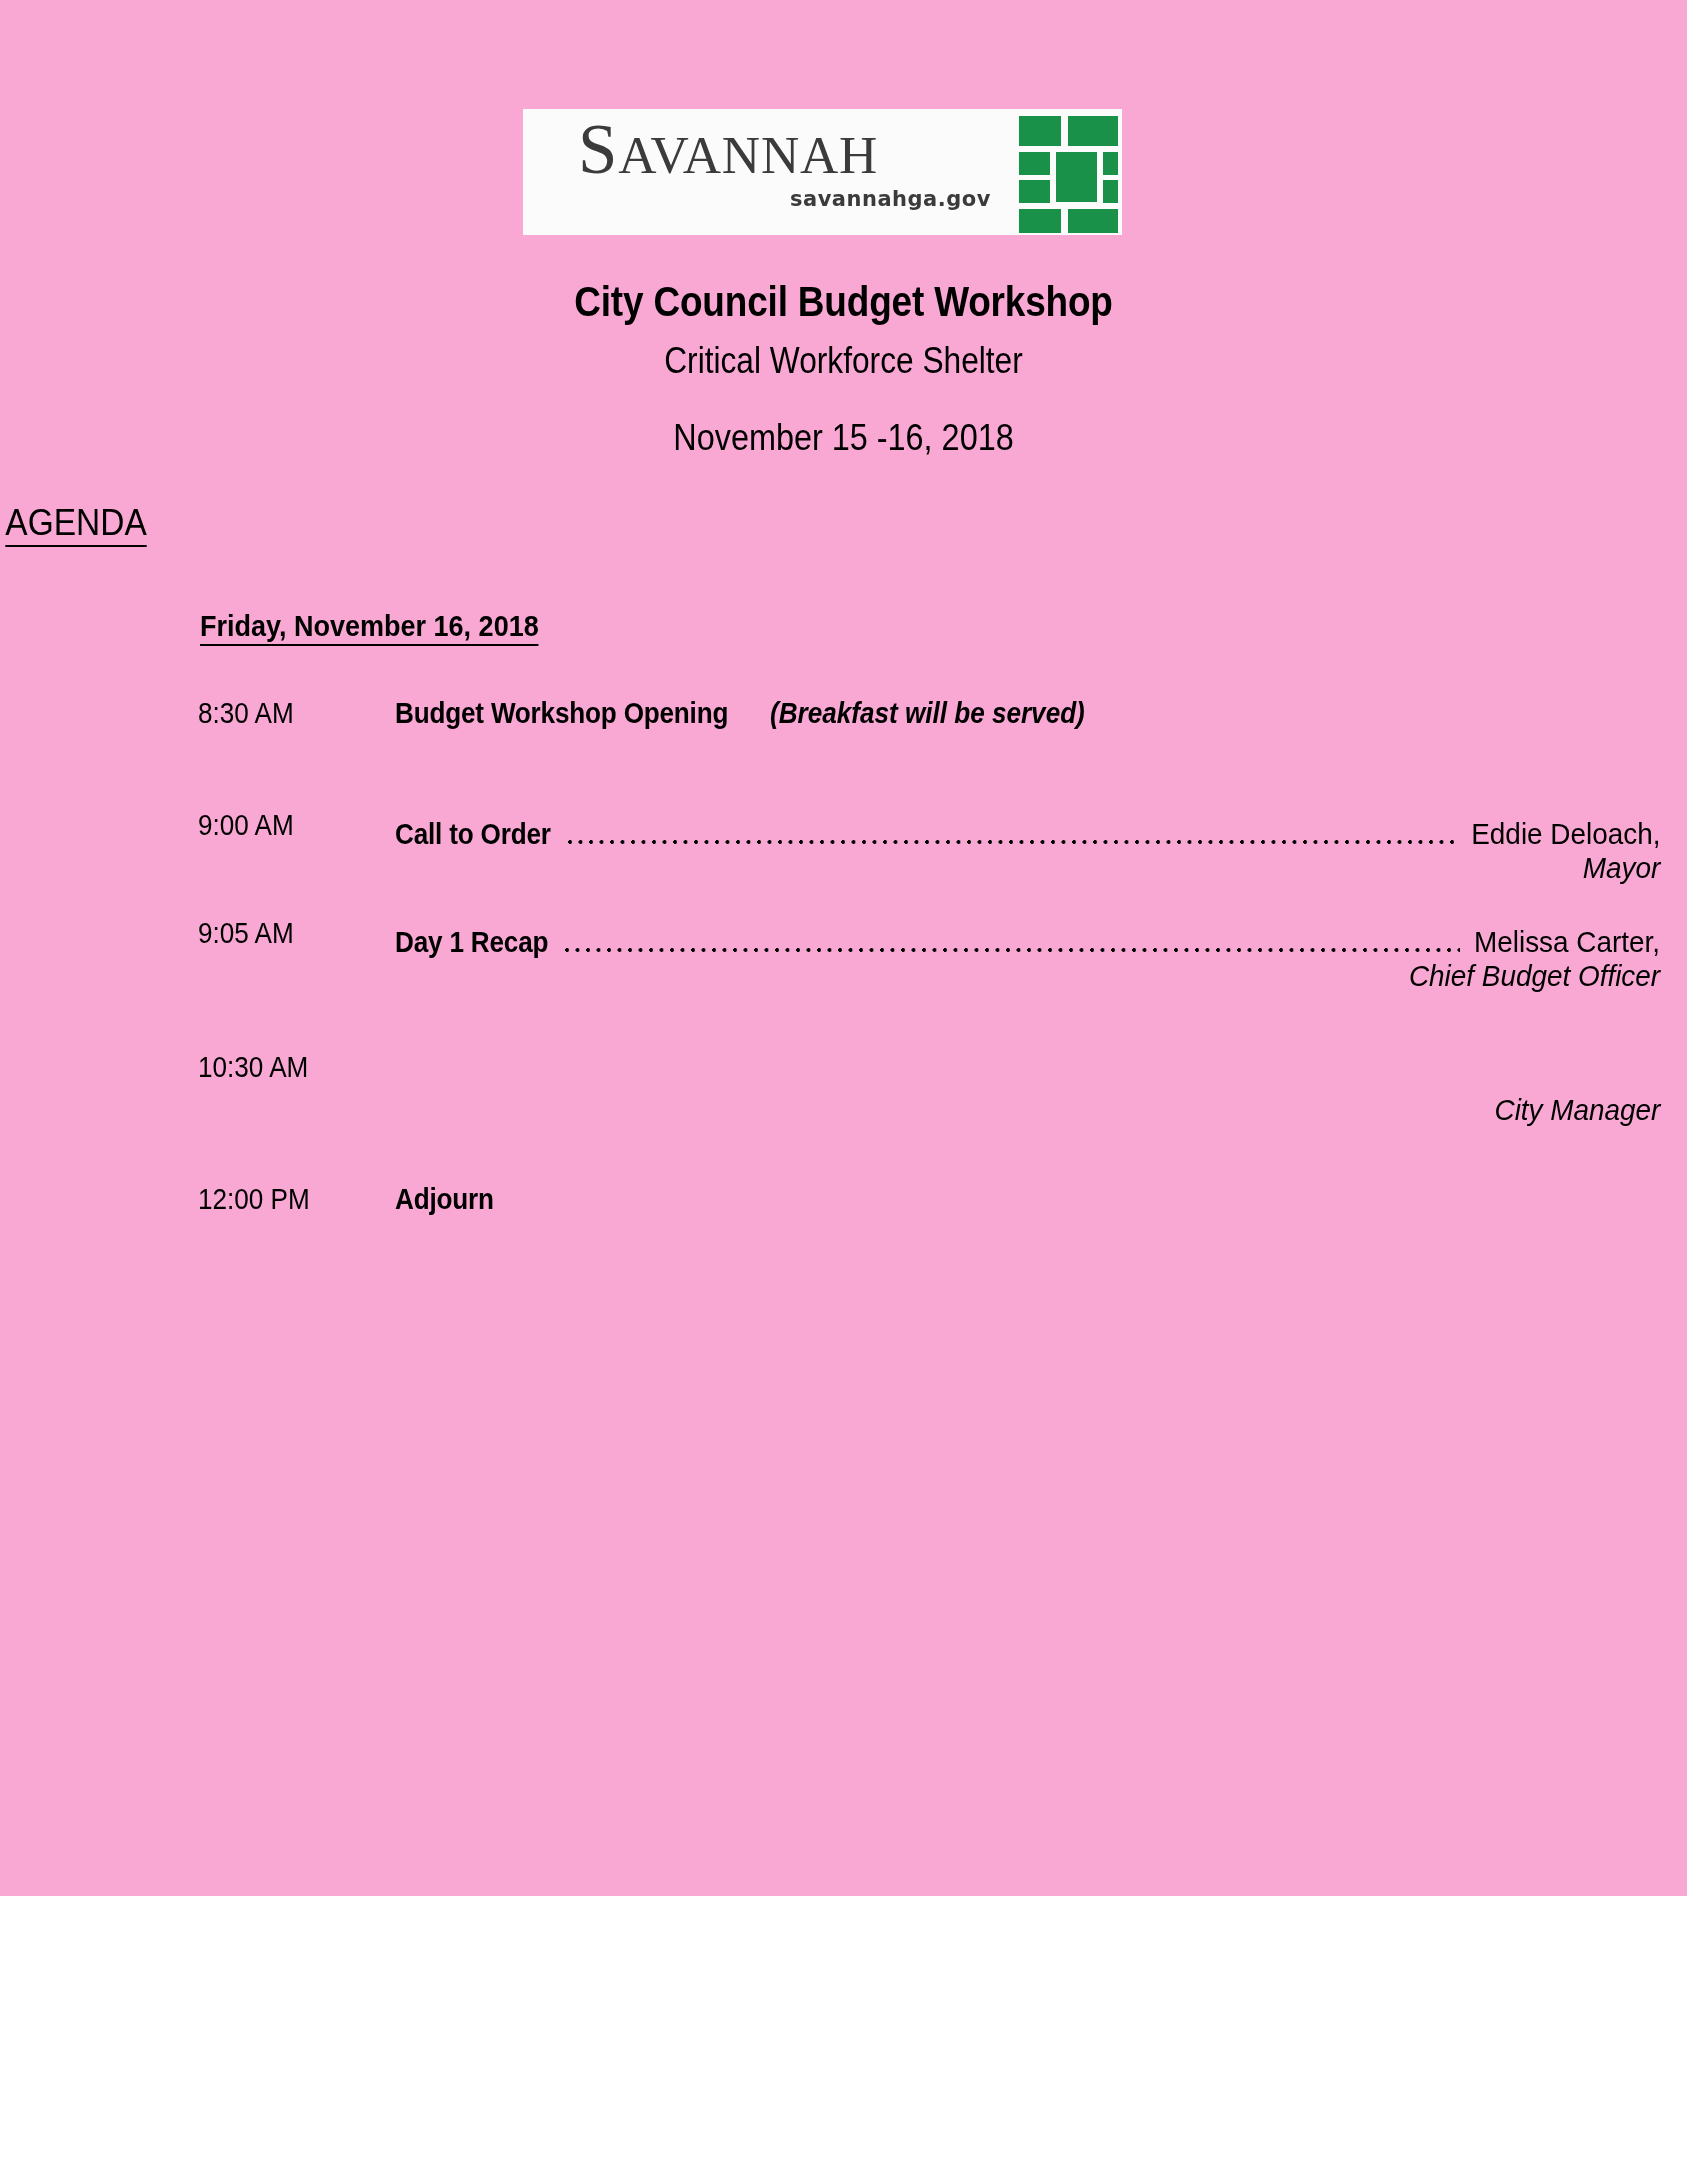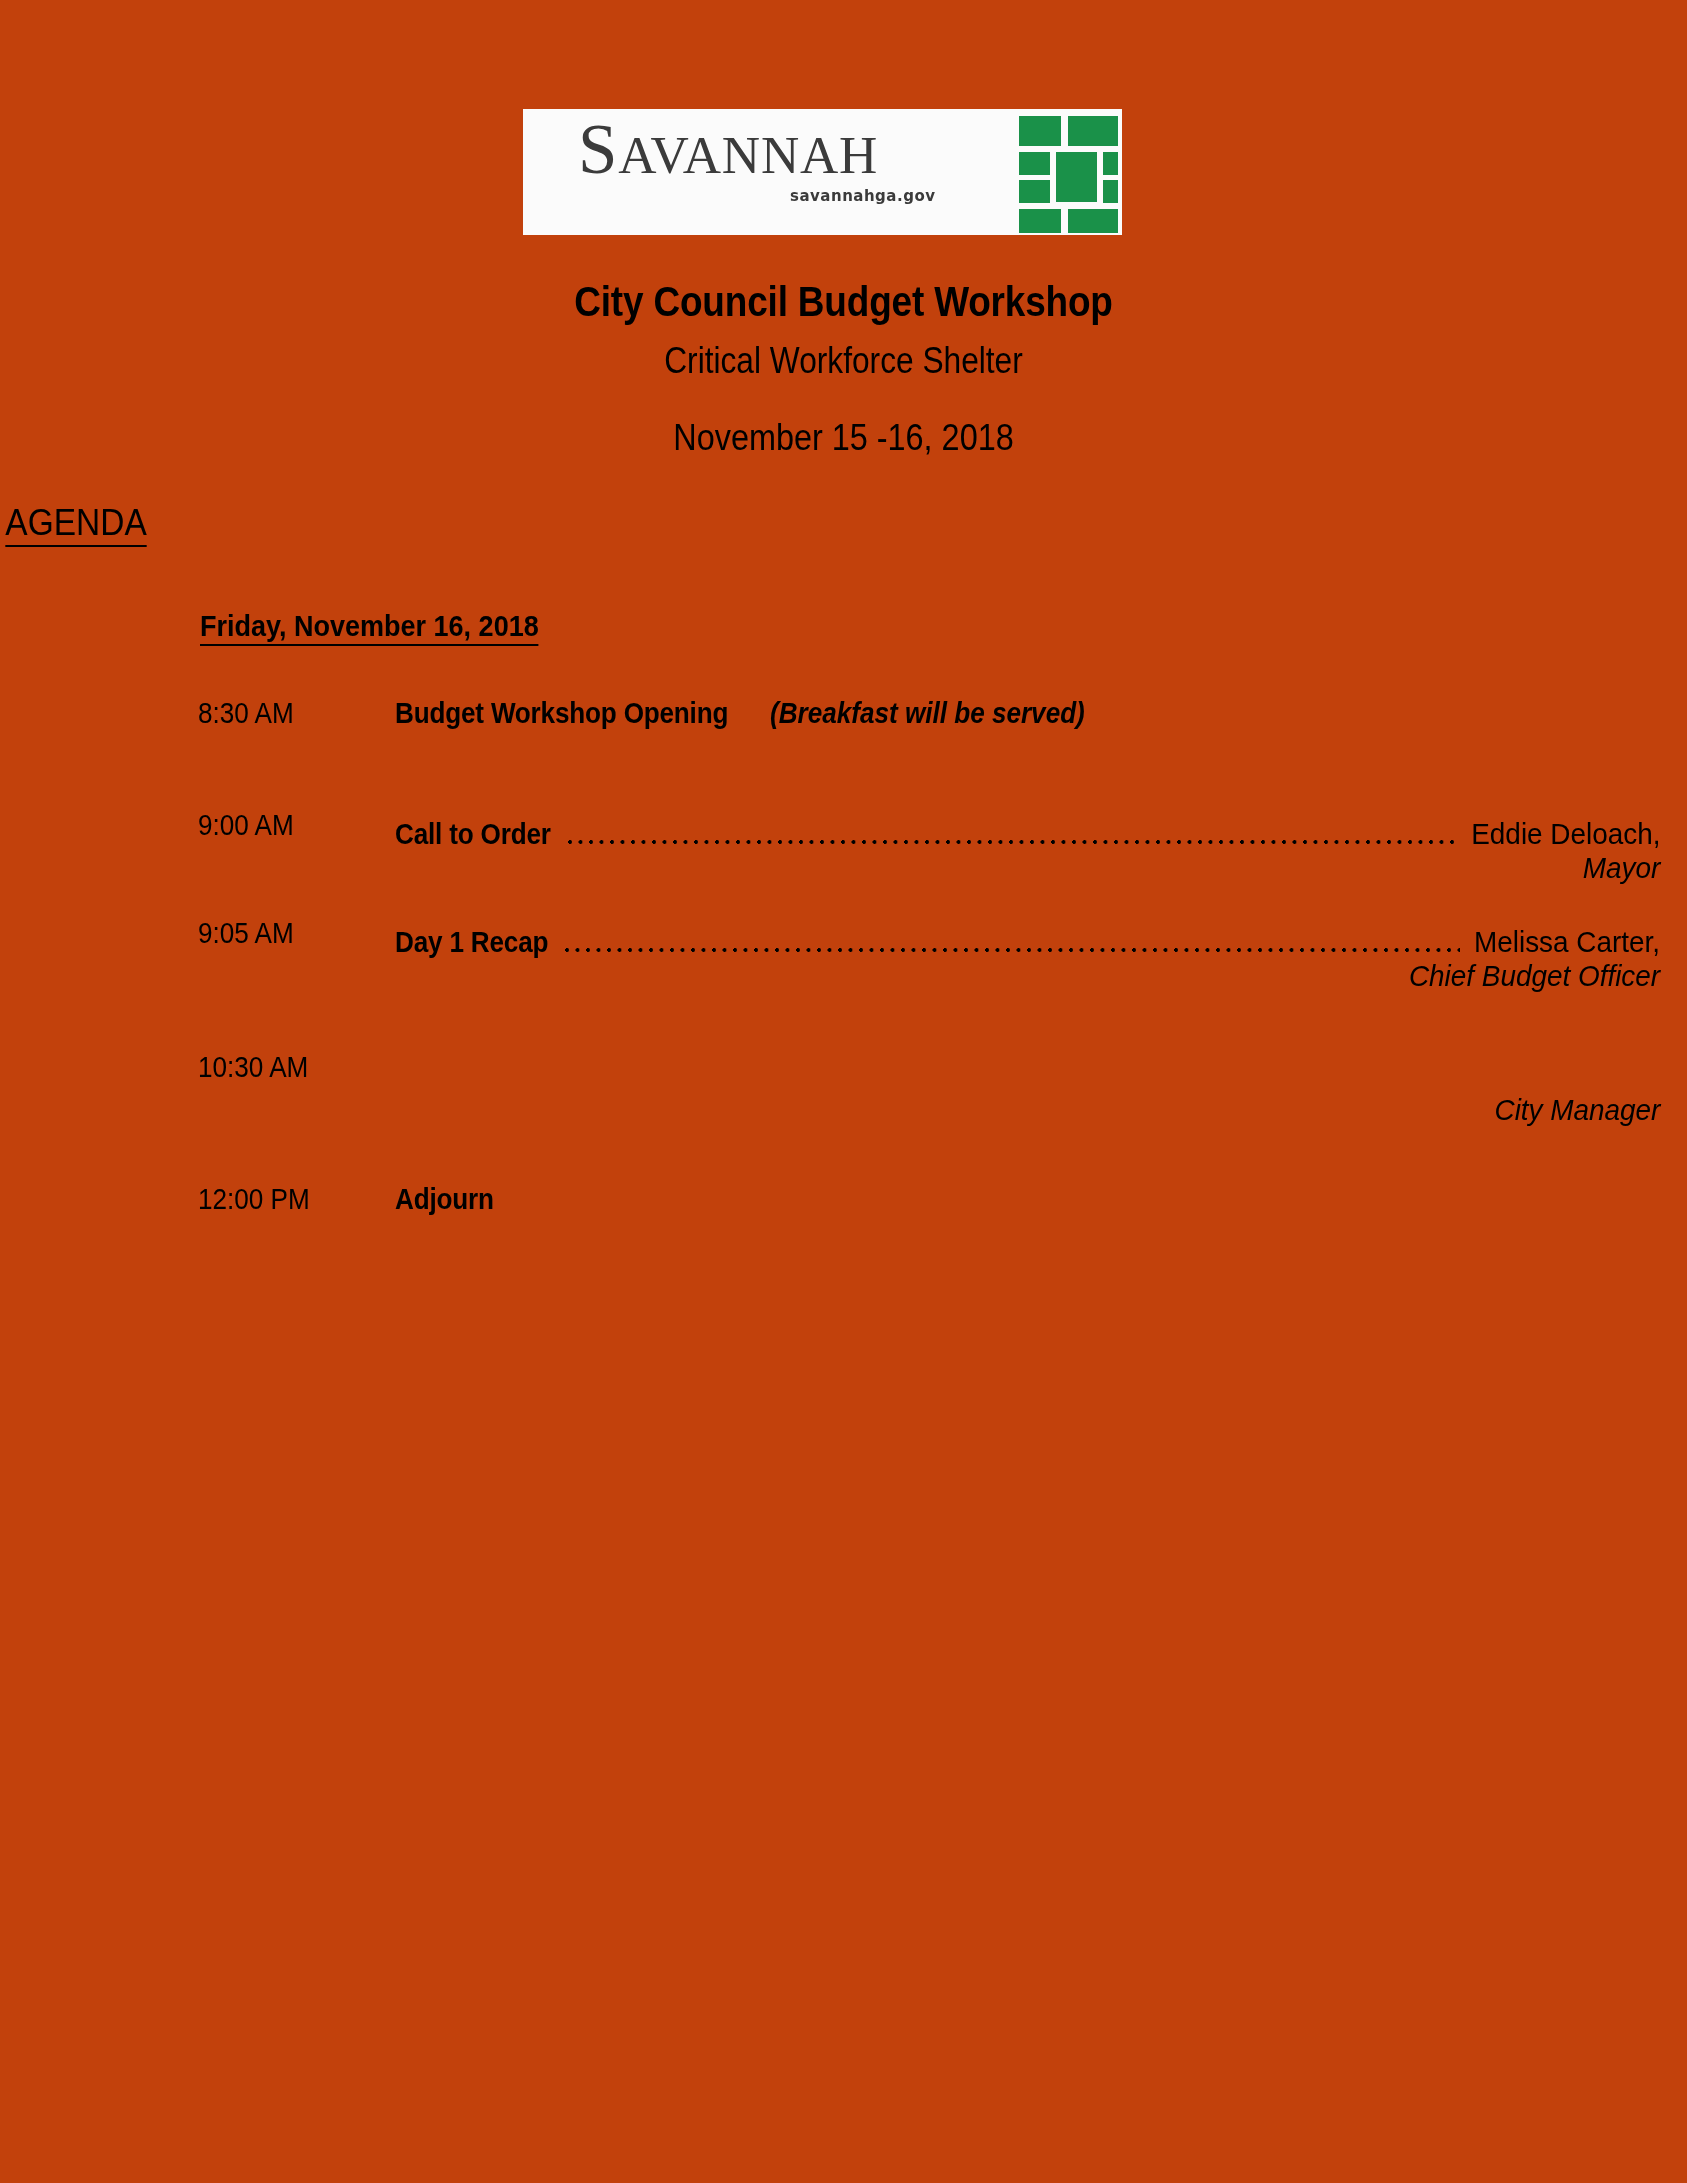--- a/index.html
+++ b/index.html
@@ -11,22 +11,22 @@
     width: 1687px; height: 2183px;
     font-family: "Liberation Sans", sans-serif;
     color: #000000;
     -webkit-font-smoothing: antialiased;
     overflow: hidden;
   }
 
   .page {
     position: relative;
     width: 1687px;
-    height: 2183px;
-    background: #c2410c;
+    height: 1896px;
+    background: #f9a8d4;
   }
 
   
   .logo-block {
     position: absolute;
     left: 523px;
     top: 109px;
     width: 599px;
     height: 126px;
     background: #fbfbfb;
@@ -47,21 +47,21 @@
     color: #3b3b3b;
     white-space: nowrap;
   }
   .logo-wordmark .cap { font-size: 71px; }
   .logo-wordmark .sc  { font-size: 53px; }
   .logo-url {
     position: absolute;
     left: 267px;
     top: 78px;
     font-family: "DejaVu Sans", sans-serif;
-    font-size: 15px;
+    font-size: 21px;
     font-weight: 700;
     letter-spacing: 0.5px;
     color: #3b3b3b;
     white-space: nowrap;
   }
   .logo-mark {
     position: absolute;
     left: 496px;
     top: 6.5px;
     width: 99px;

